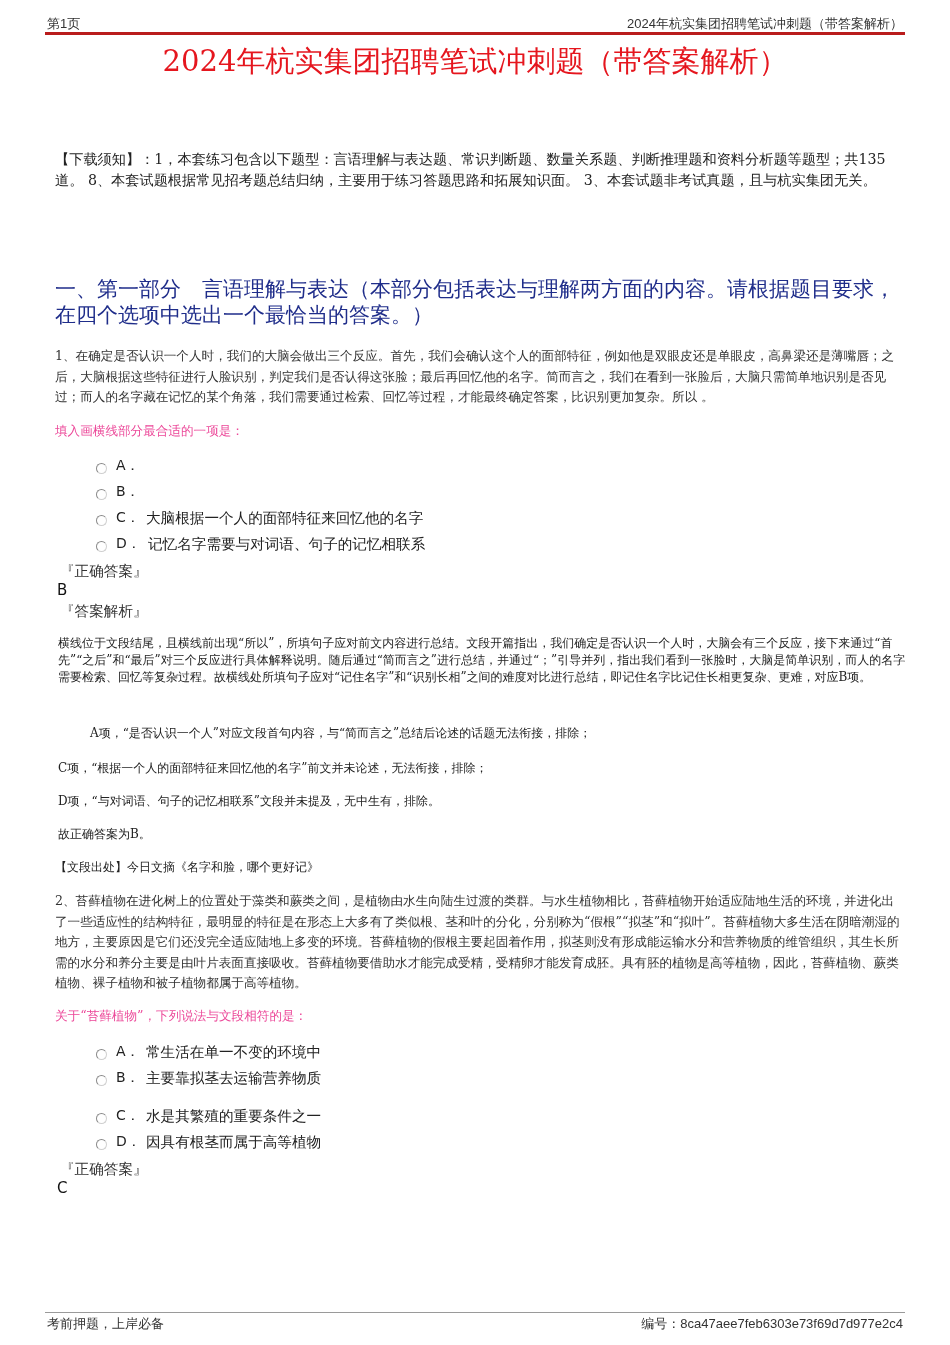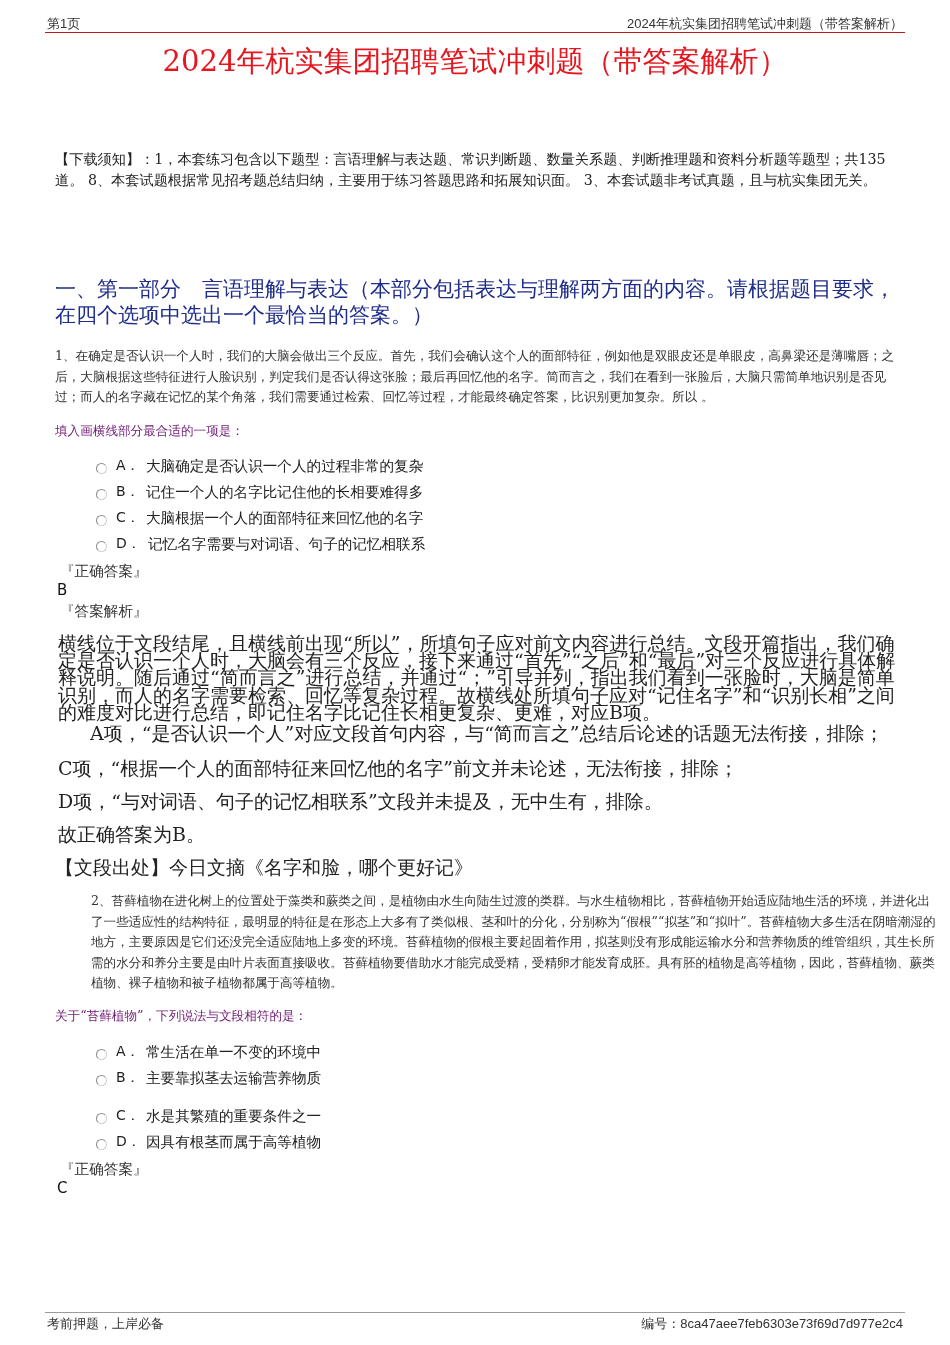--- a/index.html
+++ b/index.html
@@ -1,45 +1,45 @@
 <!DOCTYPE html>
 <html><head>
 <meta charset="utf-8">
 <style>
   html, body { margin: 0; padding: 0; background: #ffffff; }
   body { width: 950px; height: 1345px; position: relative; overflow: hidden;
          font-family: "DejaVu Serif", "Liberation Serif", serif; color: #222; }
   .hdr { position: absolute; left: 45px; right: 45px; top: 14px; height: 18px;
-         border-bottom: 1px solid #b91c1c; font-size: 13px; color: #333;
+         border-bottom: 3px solid #b91c1c; font-size: 13px; color: #333;
          font-family: "Liberation Sans", sans-serif; }
   .hdr .l { position: absolute; left: 2px; top: 1px; }
   .hdr .r { position: absolute; right: 2px; top: 1px; }
   .title { position: absolute; left: 0; right: 0; top: 42px; text-align: center;
            font-size: 29px; color: #e5161e; letter-spacing: 0px;
            font-family: "DejaVu Serif", "Liberation Serif", serif; }
   .notice { position: absolute; left: 55px; width: 850px; top: 149px;
             font-size: 14.2px; line-height: 21px; color: #222; }
   .section { position: absolute; left: 55px; width: 850px; top: 276px;
              font-size: 21px; line-height: 26px; color: #1f2d8a; }
   .para { position: absolute; left: 55px; width: 850px; font-size: 12.6px;
           line-height: 20.5px; color: #333; }
-  .prompt { position: absolute; left: 55px; font-size: 12.6px; color: #701a75; }
+  .prompt { position: absolute; left: 55px; font-size: 12.6px; color: #ec4899; }
   .opt { position: absolute; left: 96px; font-size: 14.6px; color: #222;
          display: flex; align-items: center; height: 22px; }
   .radio { width: 9px; height: 9px; border-radius: 50%;
            border: 1px solid #8a8a8a; border-right-color: #d0d0d0;
            border-bottom-color: #d0d0d0; display: inline-block;
            margin-right: 9px; margin-top: 5px; background: #fff; }
   .optletter { font-family: "DejaVu Sans", sans-serif; font-size: 14px;
                width: 30px; display: inline-block; }
   .optletter.wide { width: 32px; }
   .label { position: absolute; left: 60px; font-size: 14.6px; color: #333; }
   .ans { position: absolute; left: 57px; font-size: 15px; color: #111;
          font-family: "DejaVu Sans", sans-serif; }
-  .expl { position: absolute; left: 58px; width: 850px; font-size: 19px;
+  .expl { position: absolute; left: 58px; width: 850px; font-size: 12px;
           line-height: 17.2px; color: #222; }
   .ftr { position: absolute; left: 45px; right: 45px; top: 1312px;
          border-top: 1px solid #9a9a9a; font-size: 13px; color: #333;
          font-family: "Liberation Sans", sans-serif; text-align: center; }
   .ftr .l { position: absolute; left: 2px; top: 2px; }
   .ftr .r { position: absolute; right: 2px; top: 2px; }
 </style>
 </head>
 <body>
 
@@ -53,26 +53,24 @@
 <div class="notice">【下载须知】：1，本套练习包含以下题型：言语理解与表达题、常识判断题、数量关系题、判断推理题和资料分析题等题型；共135道。 8、本套试题根据常见招考题总结归纳，主要用于练习答题思路和拓展知识面。 3、本套试题非考试真题，且与杭实集团无关。</div>
 
 <div class="section">一、第一部分　言语理解与表达（本部分包括表达与理解两方面的内容。请根据题目要求，在四个选项中选出一个最恰当的答案。）</div>
 
 <div class="para" style="top:346px;">1、在确定是否认识一个人时，我们的大脑会做出三个反应。首先，我们会确认这个人的面部特征，例如他是双眼皮还是单眼皮，高鼻梁还是薄嘴唇；之后，大脑根据这些特征进行人脸识别，判定我们是否认得这张脸；最后再回忆他的名字。简而言之，我们在看到一张脸后，大脑只需简单地识别是否见过；而人的名字藏在记忆的某个角落，我们需要通过检索、回忆等过程，才能最终确定答案，比识别更加复杂。所以 。</div>
 <div class="prompt" style="top:423px;">填入画横线部分最合适的一项是：</div>
 
 <div class="opt" style="top:455px;">
   <span class="radio"></span>
   <span class="optletter">A．</span>
-  <span>大脑确定是否认识一个人的过程非常的复杂</span>
 </div>
 <div class="opt" style="top:481px;">
   <span class="radio"></span>
   <span class="optletter">B．</span>
-  <span>记住一个人的名字比记住他的长相要难得多</span>
 </div>
 <div class="opt" style="top:507px;">
   <span class="radio"></span>
   <span class="optletter">C．</span>
   <span>大脑根据一个人的面部特征来回忆他的名字</span>
 </div>
 <div class="opt" style="top:533px;">
   <span class="radio"></span>
   <span class="optletter wide">D．</span>
   <span>记忆名字需要与对词语、句子的记忆相联系</span>
@@ -82,21 +80,21 @@
 <div class="ans" style="top:581px;">B</div>
 <div class="label" style="top:602px;">『答案解析』</div>
 
 <div class="expl" style="top:635px;">横线位于文段结尾，且横线前出现“所以”，所填句子应对前文内容进行总结。文段开篇指出，我们确定是否认识一个人时，大脑会有三个反应，接下来通过“首先”“之后”和“最后”对三个反应进行具体解释说明。随后通过“简而言之”进行总结，并通过“；”引导并列，指出我们看到一张脸时，大脑是简单识别，而人的名字需要检索、回忆等复杂过程。故横线处所填句子应对“记住名字”和“识别长相”之间的难度对比进行总结，即记住名字比记住长相更复杂、更难，对应B项。</div>
 <div class="expl" style="top:725px;margin-left:32px;">A项，“是否认识一个人”对应文段首句内容，与“简而言之”总结后论述的话题无法衔接，排除；</div>
 <div class="expl" style="top:760px;">C项，“根据一个人的面部特征来回忆他的名字”前文并未论述，无法衔接，排除；</div>
 <div class="expl" style="top:793px;">D项，“与对词语、句子的记忆相联系”文段并未提及，无中生有，排除。</div>
 <div class="expl" style="top:826px;">故正确答案为B。</div>
 <div class="expl" style="top:859px;left:55px;">【文段出处】今日文摘《名字和脸，哪个更好记》</div>
 
-<div class="para" style="top:891px;margin-left:36px;">2、苔藓植物在进化树上的位置处于藻类和蕨类之间，是植物由水生向陆生过渡的类群。与水生植物相比，苔藓植物开始适应陆地生活的环境，并进化出了一些适应性的结构特征，最明显的特征是在形态上大多有了类似根、茎和叶的分化，分别称为“假根”“拟茎”和“拟叶”。苔藓植物大多生活在阴暗潮湿的地方，主要原因是它们还没完全适应陆地上多变的环境。苔藓植物的假根主要起固着作用，拟茎则没有形成能运输水分和营养物质的维管组织，其生长所需的水分和养分主要是由叶片表面直接吸收。苔藓植物要借助水才能完成受精，受精卵才能发育成胚。具有胚的植物是高等植物，因此，苔藓植物、蕨类植物、裸子植物和被子植物都属于高等植物。</div>
+<div class="para" style="top:891px;">2、苔藓植物在进化树上的位置处于藻类和蕨类之间，是植物由水生向陆生过渡的类群。与水生植物相比，苔藓植物开始适应陆地生活的环境，并进化出了一些适应性的结构特征，最明显的特征是在形态上大多有了类似根、茎和叶的分化，分别称为“假根”“拟茎”和“拟叶”。苔藓植物大多生活在阴暗潮湿的地方，主要原因是它们还没完全适应陆地上多变的环境。苔藓植物的假根主要起固着作用，拟茎则没有形成能运输水分和营养物质的维管组织，其生长所需的水分和养分主要是由叶片表面直接吸收。苔藓植物要借助水才能完成受精，受精卵才能发育成胚。具有胚的植物是高等植物，因此，苔藓植物、蕨类植物、裸子植物和被子植物都属于高等植物。</div>
 <div class="prompt" style="top:1008px;">关于“苔藓植物”，下列说法与文段相符的是：</div>
 
 <div class="opt" style="top:1041px;">
   <span class="radio"></span>
   <span class="optletter">A．</span>
   <span>常生活在单一不变的环境中</span>
 </div>
 <div class="opt" style="top:1067px;">
   <span class="radio"></span>
   <span class="optletter">B．</span>

